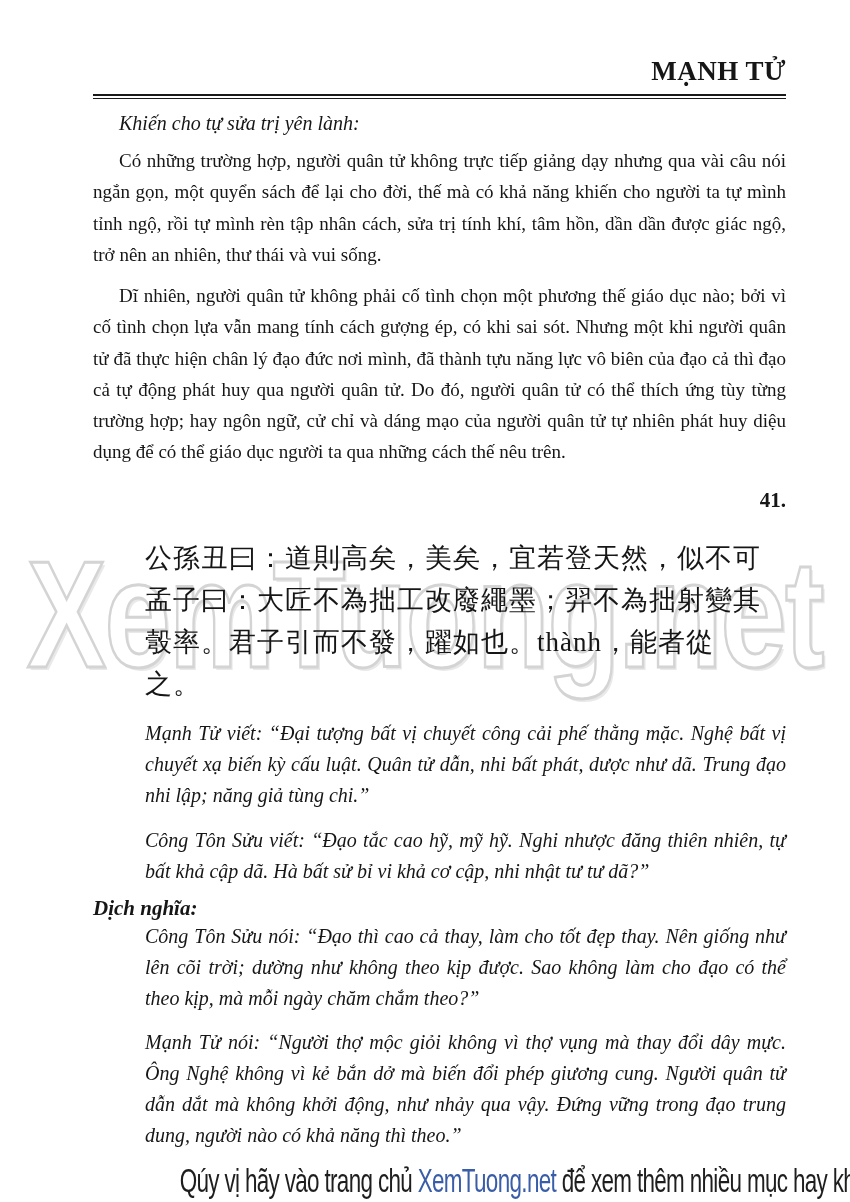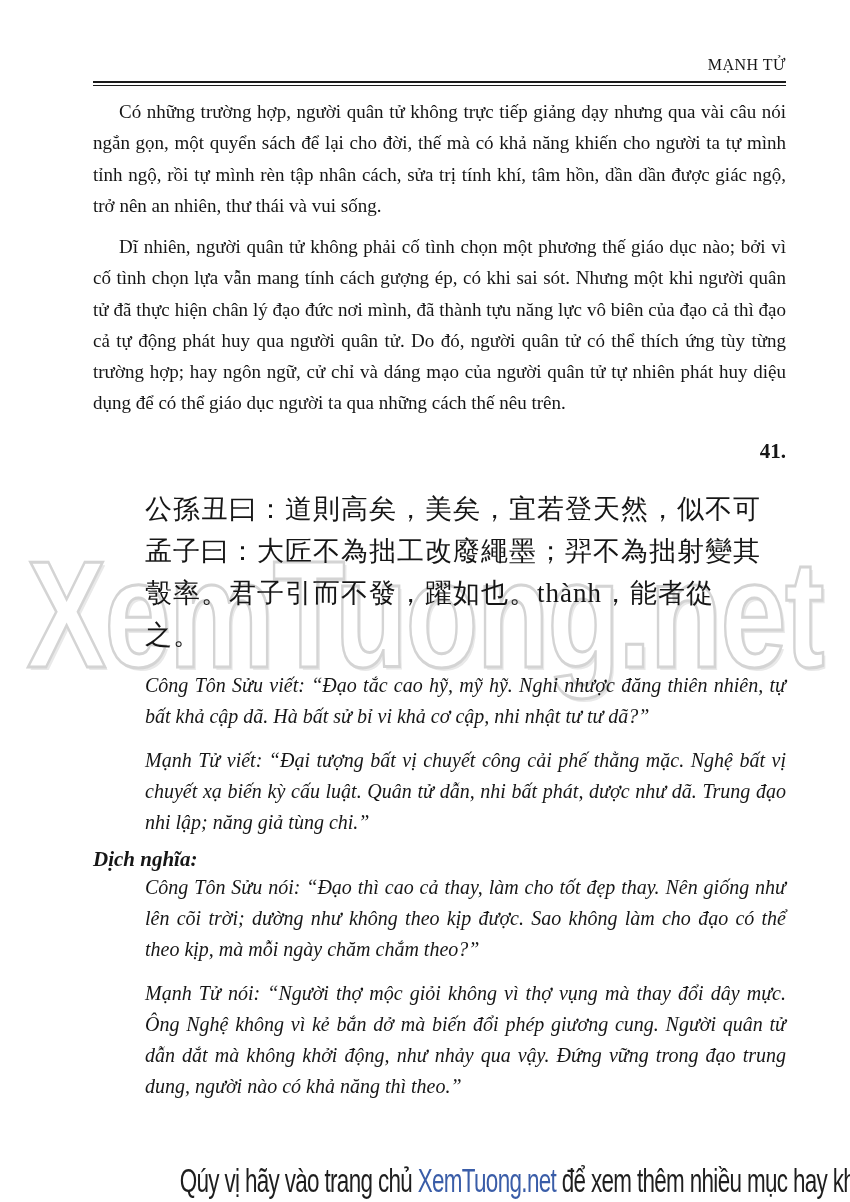--- a/index.html
+++ b/index.html
@@ -33,22 +33,22 @@
     z-index: 0;
     letter-spacing: -2px;
   }
   .content {
     position: relative;
     z-index: 1;
     padding: 56px 64px 0 93px;
   }
   .running-head {
     text-align: right;
-    font-weight: normal;
-    font-size: 16px;
+    font-weight: bold;
+    font-size: 27px;
     letter-spacing: 0.5px;
   }
   .double-rule {
     margin-top: 7px;
     height: 5px;
     border-top: 2.5px solid #1a1a1a;
     border-bottom: 1.5px solid #1a1a1a;
   }
   .lead-line {
     margin-top: 13px;
@@ -121,36 +121,37 @@
 
 <div class="page">
 
   <div class="watermark">XemTuong.net</div>
 
   <div class="content">
 
     <div class="running-head">MẠNH TỬ</div>
     <div class="double-rule"></div>
 
+    <div class="lead-line">Khiến cho tự sửa trị yên lành:</div>
 
     <p class="body-par">Có những trường hợp, người quân tử không trực tiếp giảng dạy nhưng qua vài câu nói ngắn gọn, một quyển sách để lại cho đời, thế mà có khả năng khiến cho người ta tự mình tỉnh ngộ, rồi tự mình rèn tập nhân cách, sửa trị tính khí, tâm hồn, dần dần được giác ngộ, trở nên an nhiên, thư thái và vui sống.</p>
 
     <p class="body-par">Dĩ nhiên, người quân tử không phải cố tình chọn một phương thế giáo dục nào; bởi vì cố tình chọn lựa vẫn mang tính cách gượng ép, có khi sai sót. Nhưng một khi người quân tử đã thực hiện chân lý đạo đức nơi mình, đã thành tựu năng lực vô biên của đạo cả thì đạo cả tự động phát huy qua người quân tử. Do đó, người quân tử có thể thích ứng tùy từng trường hợp; hay ngôn ngữ, cử chỉ và dáng mạo của người quân tử tự nhiên phát huy diệu dụng để có thể giáo dục người ta qua những cách thế nêu trên.</p>
 
     <div class="section-number">41.</div>
 
     <div class="chinese-block">
       <div>公孫丑曰：道則高矣，美矣，宜若登天然，似不可</div>
       <div>孟子曰：大匠不為拙工改廢繩墨；羿不為拙射變其</div>
       <div>彀率。君子引而不發，躍如也。thành，能者從</div>
       <div>之。</div>
     </div>
 
+    <p class="hanviet second">Mạnh Tử viết: “Đại tượng bất vị chuyết công cải phế thằng mặc. Nghệ bất vị chuyết xạ biến kỳ cấu luật. Quân tử dẫn, nhi bất phát, dược như dã. Trung đạo nhi lập; năng giả tùng chi.”</p>
     <p class="hanviet first">Công Tôn Sửu viết: “Đạo tắc cao hỹ, mỹ hỹ. Nghi nhược đăng thiên nhiên, tự bất khả cập dã. Hà bất sử bỉ vi khả cơ cập, nhi nhật tư tư dã?”</p>
-    <p class="hanviet second">Mạnh Tử viết: “Đại tượng bất vị chuyết công cải phế thằng mặc. Nghệ bất vị chuyết xạ biến kỳ cấu luật. Quân tử dẫn, nhi bất phát, dược như dã. Trung đạo nhi lập; năng giả tùng chi.”</p>
 
     <div class="dich-nghia">Dịch nghĩa:</div>
 
     <p class="trans first">Công Tôn Sửu nói: “Đạo thì cao cả thay, làm cho tốt đẹp thay. Nên giống như lên cõi trời; dường như không theo kịp được. Sao không làm cho đạo có thể theo kịp, mà mỗi ngày chăm chắm theo?”</p>
     <p class="trans second">Mạnh Tử nói: “Người thợ mộc giỏi không vì thợ vụng mà thay đổi dây mực. Ông Nghệ không vì kẻ bắn dở mà biến đổi phép giương cung. Người quân tử dẫn dắt mà không khởi động, như nhảy qua vậy. Đứng vững trong đạo trung dung, người nào có khả năng thì theo.”</p>
 
   </div>
 
   <div class="footer">
     <div class="footer-inner"><span>Qúy vị hãy vào trang chủ </span><a href="#" class="footer-link">XemTuong.net</a><span> để xem thêm nhiều mục hay khác</span></div>

